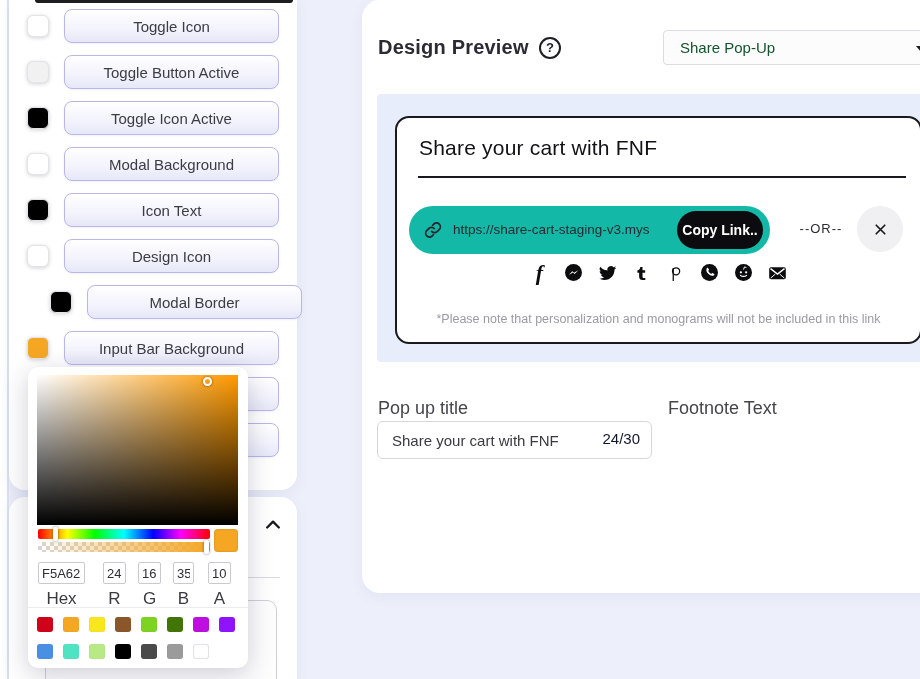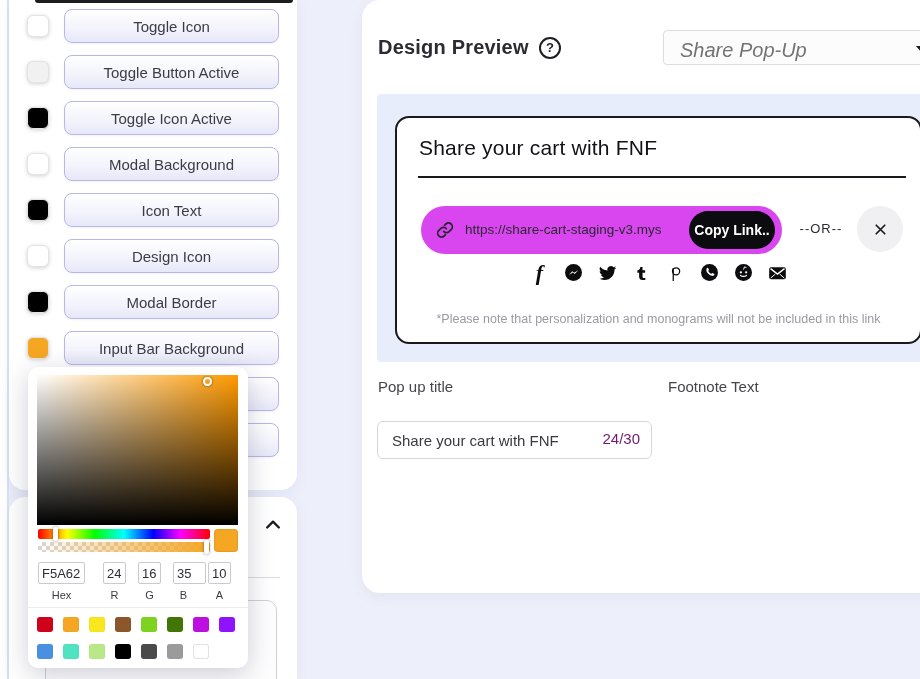--- a/index.html
+++ b/index.html
@@ -31,52 +31,52 @@
   .hue-bar { position:absolute; left:10px; top:162px; width:172px; height:10px; border-radius:2px; cursor:pointer;
     background:linear-gradient(to right,#f00 0%,#ff0 17%,#0f0 33%,#0ff 50%,#00f 67%,#f0f 83%,#f00 100%); }
   .hue-handle { position:absolute; left:15px; top:-2px; width:5px; height:14px; background:#fff; border-radius:2px; box-shadow:0 0 3px rgba(0,0,0,.5); }
   .alpha-bar { position:absolute; left:10px; top:175px; width:172px; height:10px; border-radius:2px; cursor:pointer;
     background-image:linear-gradient(45deg,#d7d7d7 25%,transparent 25%,transparent 75%,#d7d7d7 75%),linear-gradient(45deg,#d7d7d7 25%,transparent 25%,transparent 75%,#d7d7d7 75%);
     background-size:8px 8px; background-position:0 0,4px 4px; }
   .alpha-overlay { position:absolute; inset:0; border-radius:2px; background:linear-gradient(to right,rgba(245,166,35,0),#f5a623); }
   .alpha-handle { position:absolute; left:166px; top:-2px; width:5px; height:14px; background:#fff; border-radius:2px; box-shadow:0 0 3px rgba(0,0,0,.5); }
   .current-swatch { position:absolute; left:186px; top:162px; width:24px; height:23px; border-radius:4px; box-shadow:inset 0 0 2px rgba(0,0,0,.2); }
   .pk-input { position:absolute; top:195px; height:22px; border:1px solid #c9c9cf; border-radius:2px; font-family:inherit; font-size:13px; color:#2e2e33; text-align:left; padding:0 3px; }
-  .pk-label { position:absolute; top:222px; font-size:11px; color:#3a3a40; text-align:center; }
+  .pk-label { position:absolute; top:222px; font-size:17px; color:#3a3a40; text-align:center; }
   .pk-divider { position:absolute; left:0; top:240px; width:220px; height:1px; background:#ececf0; }
   .preset-grid { position:absolute; left:9px; top:250px; width:204px; display:flex; flex-wrap:wrap; column-gap:10px; row-gap:12px; }
   .preset { width:16px; height:15px; border-radius:3px; cursor:pointer; box-shadow:inset 0 0 1px rgba(0,0,0,.15); }
 
   
   .main-card { position:absolute; left:315px; top:0; width:585px; height:593px; background:#fff; border-radius:18px; box-shadow:0 4px 14px rgba(90,96,160,.07);margin-left:47px; }
   .dp-title { position:absolute; left:16px; top:36px; font-size:20px; font-weight:700; color:#2b2b33; letter-spacing:.2px; }
   .help-icon { position:absolute; left:177px; top:37px; width:22px; height:22px; border:2px solid #1e1e22; border-radius:50%; font-size:13px; font-weight:700; color:#1e1e22; text-align:center; line-height:18px; cursor:pointer; }
   .dp-select { position:absolute; left:301px; top:30px; width:282px; height:35px; background:#fcfcfd; border:1px solid #dcdce3; border-radius:4px; cursor:pointer; }
-  .dp-select-value { position:absolute; left:16px; top:8px; font-size:20px; color:#737373;font-style:italic; }
+  .dp-select-value { position:absolute; left:16px; top:8px; font-size:15px; color:#14532d; }
   .dp-caret { position:absolute; right:16px; top:15px; width:0; height:0; border-left:6px solid transparent; border-right:6px solid transparent; border-top:7px solid #1e1e22; }
   .preview-bg { position:absolute; left:15px; top:94px; width:565px; height:268px; background:#e7edfb; border-radius:4px; }
 
   .share-modal { position:absolute; left:33px; top:116px; width:527px; height:228px; background:#fff; border:2px solid #1a1a1e; border-radius:14px; }
   .sm-title { position:absolute; left:22px; top:18px; font-size:21px; color:#111116; letter-spacing:.2px; }
   .sm-underline { position:absolute; left:21px; top:58px; width:488px; height:2px; background:#1a1a1e; }
-  .url-bar { position:absolute; left:24px; top:88px; width:361px; height:48px; background:#d946ef; border-radius:24px; }
+  .url-bar { position:absolute; left:12px; top:88px; width:361px; height:48px; background:#14b8a6; border-radius:24px; }
   .link-icon { position:absolute; left:14px; top:14px; width:20px; height:20px; }
   .url-text { position:absolute; left:44px; top:16px; font-size:13.5px; color:#2a2a30; white-space:nowrap; }
   .copy-btn { position:absolute; left:268px; top:5px; width:86px; height:38px; background:#0c0c10; color:#fff; border:none; border-radius:19px; font-family:inherit; font-size:14px; font-weight:700; cursor:pointer; }
   .or-text { position:absolute; left:392px; top:103px; width:64px; text-align:center; font-size:13px; color:#2b2b30; letter-spacing:1px; white-space:nowrap; }
   .close-btn { position:absolute; left:460px; top:88px; width:46px; height:46px; border-radius:50%; background:#f0f0f3; border:none; cursor:pointer; display:flex; align-items:center; justify-content:center; }
   .social-row { position:absolute; left:0; top:144px; width:100%; display:flex; justify-content:center; align-items:center; gap:13px; }
   .social-row .sicon { width:21px; height:21px; display:inline-flex; align-items:center; justify-content:center; cursor:pointer; }
   .sletter { font-size:22px; font-weight:700; color:#0c0c0e; line-height:21px; }
   .sm-footnote { position:absolute; left:0; top:194px; width:100%; text-align:center; font-size:12.5px; color:#9a9aa2; }
 
-  .form-label { position:absolute; top:378px; font-size:15px; color:#45454c; }
+  .form-label { position:absolute; top:398px; font-size:18px; color:#45454c; }
   .form-input-wrap { position:absolute; top:421px; width:275px; height:38px; }
   .form-input { width:100%; height:100%; border:1px solid #d6d6de; border-radius:6px; background:#fff; font-family:inherit; font-size:15px; color:#3a3a40; padding:0 58px 0 14px; }
-  .char-counter { position:absolute; right:12px; top:9px; font-size:15px; color:#701a75; }
+  .char-counter { position:absolute; right:12px; top:9px; font-size:15px; color:#0f172a; }
 
   svg { display:block; }
 </style>
 </head>
 <body>
 
 <div class="stage">
   <div class="left-strip"></div>
 
   <div class="sidebar-card">
@@ -99,21 +99,21 @@
       <button class="setting-btn"><span class="lbl">Modal Background</span></button>
     </div>
         <div class="color-row" style="top: 193px;">
       <span class="swatch" style="background: rgb(0, 0, 0);"></span>
       <button class="setting-btn"><span class="lbl">Icon Text</span></button>
     </div>
         <div class="color-row" style="top: 239px;">
       <span class="swatch" style="background: rgb(255, 255, 255);"></span>
       <button class="setting-btn"><span class="lbl">Design Icon</span></button>
     </div>
-        <div class="color-row" style="top: 285px;">
+        <div class="color-row" style="top: 285px; margin-left: 23px;">
       <span class="swatch" style="background: rgb(0, 0, 0);"></span>
       <button class="setting-btn"><span class="lbl">Modal Border</span></button>
     </div>
         <div class="color-row" style="top: 331px; padding-left: 36px;">
       <span class="swatch" style="background: rgb(245, 166, 35);"></span>
       <button class="setting-btn"><span class="lbl">Input Bar Background</span></button>
     </div>
         <div class="color-row" style="top: 377px;">
 
       <button class="setting-btn"><span class="lbl"></span></button>
@@ -146,21 +146,21 @@
     </div>
     <div class="alpha-bar">
       <div class="alpha-overlay"></div>
       <div class="alpha-handle"></div>
     </div>
     <div class="current-swatch" id="current-swatch" style="background: rgb(245, 166, 35);"></div>
 
     <input class="pk-input" style="left: 10px; width: 47px;" value="F5A623">
     <input class="pk-input" style="left: 75px; width: 23px;" value="245">
     <input class="pk-input" style="left: 110px; width: 23px;" value="166">
-    <input class="pk-input" style="left: 145px; width: 33px;" value="35">
+    <input class="pk-input" style="left: 145px; width: 21px;" value="35">
     <input class="pk-input" style="left: 180px; width: 23px;" value="100">
 
     <span class="pk-label" style="left:10px;width:47px;">Hex</span>
     <span class="pk-label" style="left:75px;width:23px;">R</span>
     <span class="pk-label" style="left:110px;width:23px;">G</span>
     <span class="pk-label" style="left:145px;width:21px;">B</span>
     <span class="pk-label" style="left:180px;width:23px;">A</span>
 
     <div class="pk-divider"></div>
     <div class="preset-grid" id="preset-grid">

